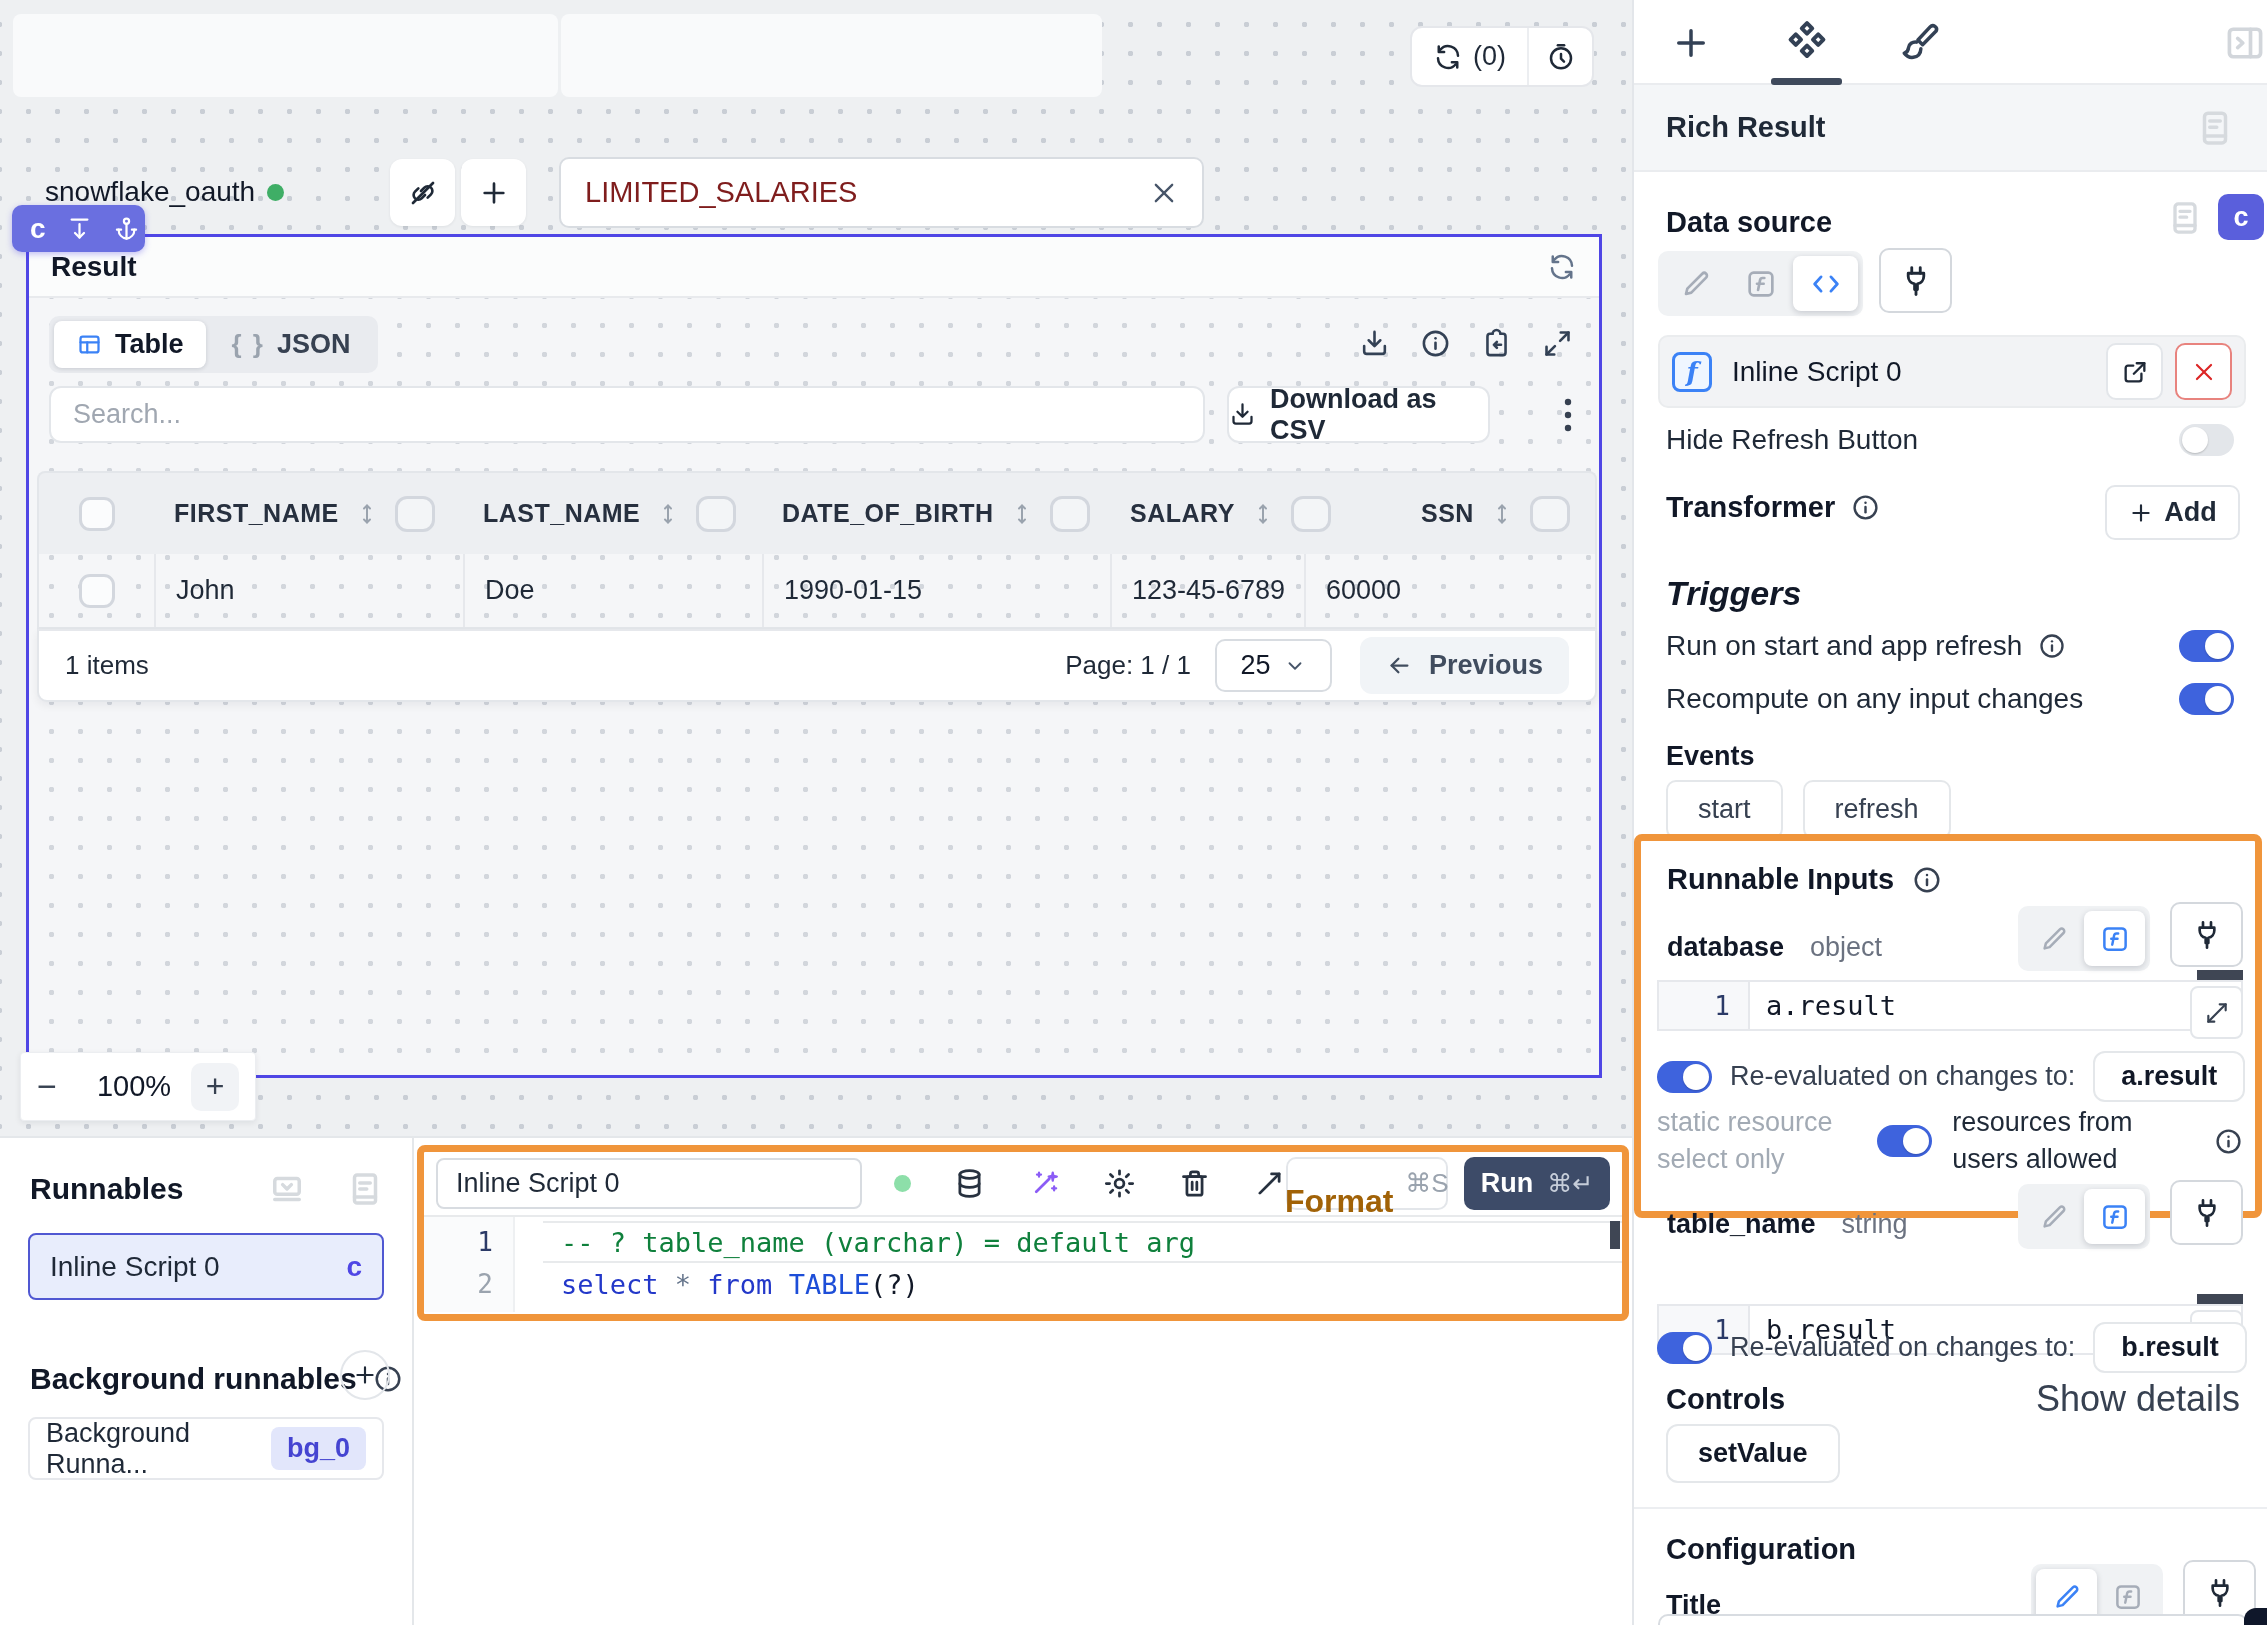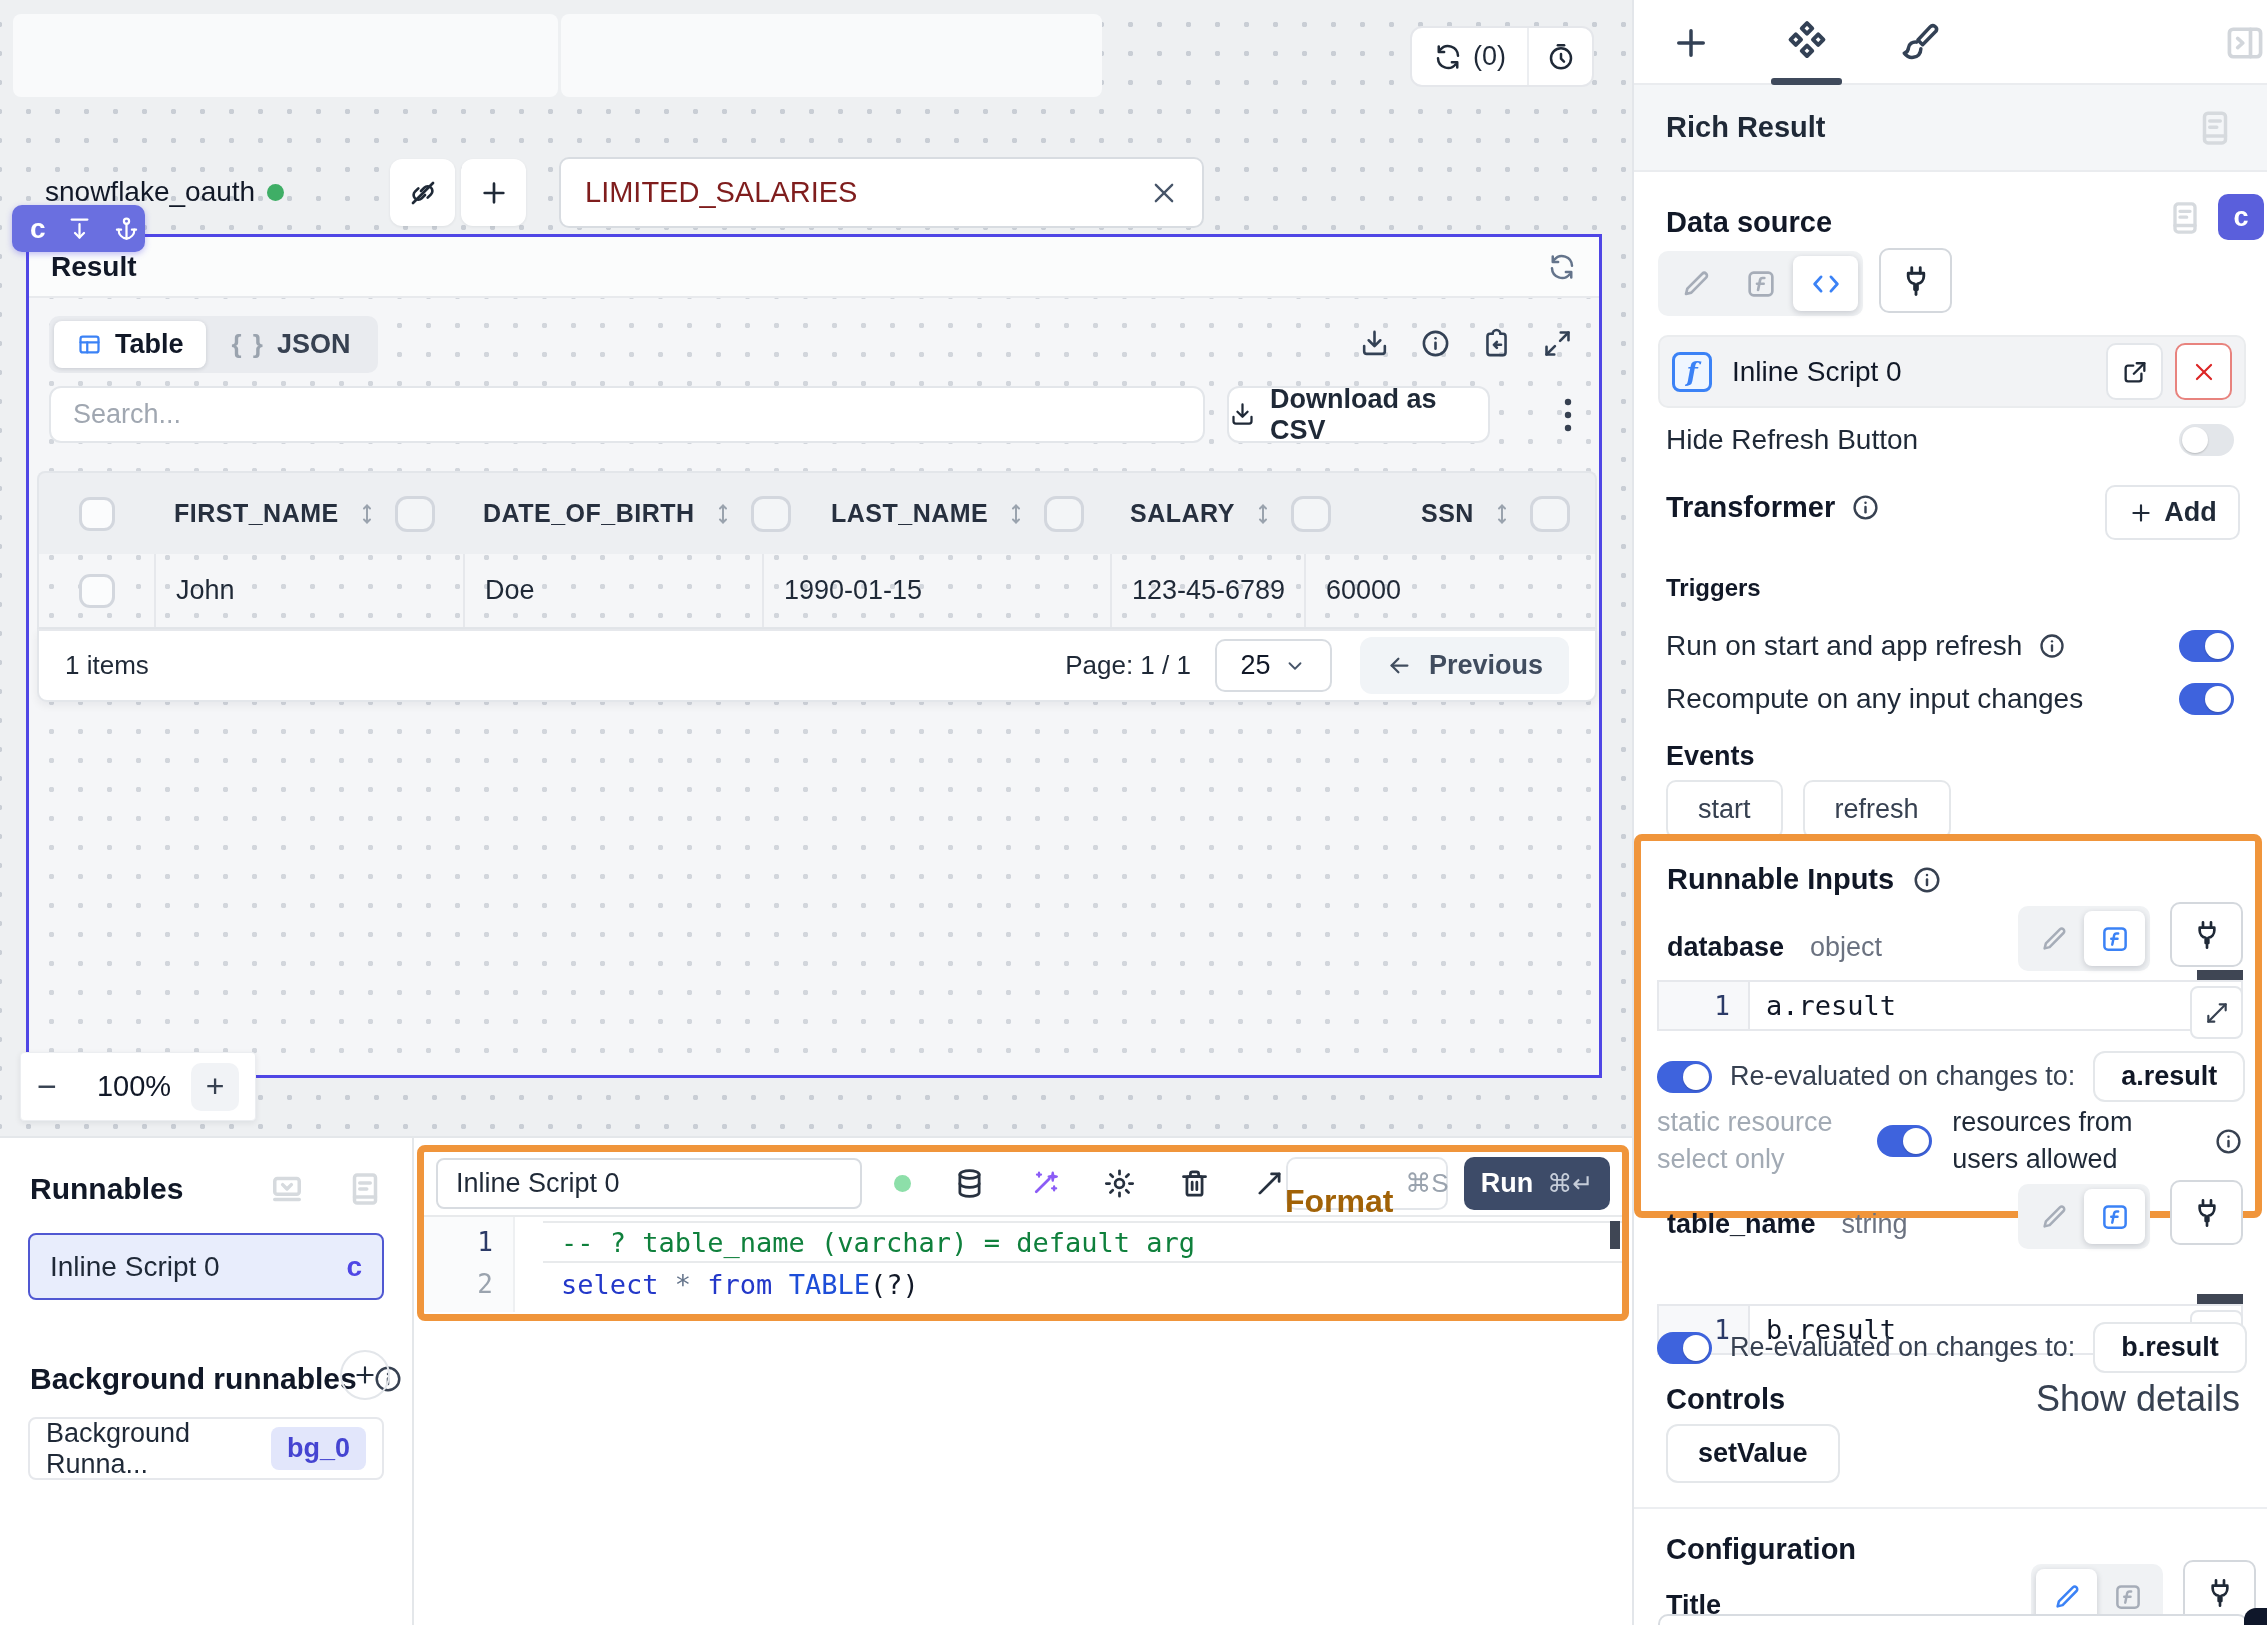--- a/index.html
+++ b/index.html
@@ -375,33 +375,33 @@
           <span class="lbl">FIRST_NAME</span>
           <span class="sorticon">
               <svg class="ic" width="24" height="24" viewBox="0 0 24 24">
                 <path d="M12 3.5v17"></path>
                 <path d="M9 6.5l3-3 3 3"></path>
                 <path d="M9 17.5l3 3 3-3"></path>
               </svg>
             </span>
           <span class="sq head"></span>
         </div>
-        <div class="hcell c3">
-          <span class="lbl">DATE_OF_BIRTH</span>
+        <div class="hcell c2">
+          <span class="lbl">LAST_NAME</span>
           <span class="sorticon">
               <svg class="ic" width="24" height="24" viewBox="0 0 24 24">
                 <path d="M12 3.5v17"></path>
                 <path d="M9 6.5l3-3 3 3"></path>
                 <path d="M9 17.5l3 3 3-3"></path>
               </svg>
             </span>
           <span class="sq head"></span>
         </div>
-        <div class="hcell c2">
-          <span class="lbl">LAST_NAME</span>
+        <div class="hcell c3">
+          <span class="lbl">DATE_OF_BIRTH</span>
           <span class="sorticon">
               <svg class="ic" width="24" height="24" viewBox="0 0 24 24">
                 <path d="M12 3.5v17"></path>
                 <path d="M9 6.5l3-3 3 3"></path>
                 <path d="M9 17.5l3 3 3-3"></path>
               </svg>
             </span>
           <span class="sq head"></span>
         </div>
         <div class="hcell c5">
@@ -695,21 +695,21 @@
         </svg>
       </span>
   </div>
   <div class="add-btn" style="top:485px;">
     <svg class="ic" width="26" height="26" viewBox="0 0 24 24">
         <path d="M12 5v14M5 12h14"></path>
       </svg>
     <span>Add</span>
   </div>
 
-  <div class="abs sec-label" style="left:32px;top:574px;font-size:24px;">Triggers</div>
+  <div class="abs sec-label" style="left:32px;top:574px;font-size:34px;font-style:italic;">Triggers</div>
 
   <div class="abs flex" style="left:32px;top:630px;width:580px;gap:16px;">
     <span style="font-size:28px;color:#1f2937;">Run on start and app refresh</span>
     <span class="info-ic">
         <svg class="ic" width="28" height="28" viewBox="0 0 24 24">
           <circle cx="12" cy="12" r="9"></circle>
           <path d="M12 8h.01"></path>
           <path d="M12 11.5V16"></path>
         </svg>
       </span>

